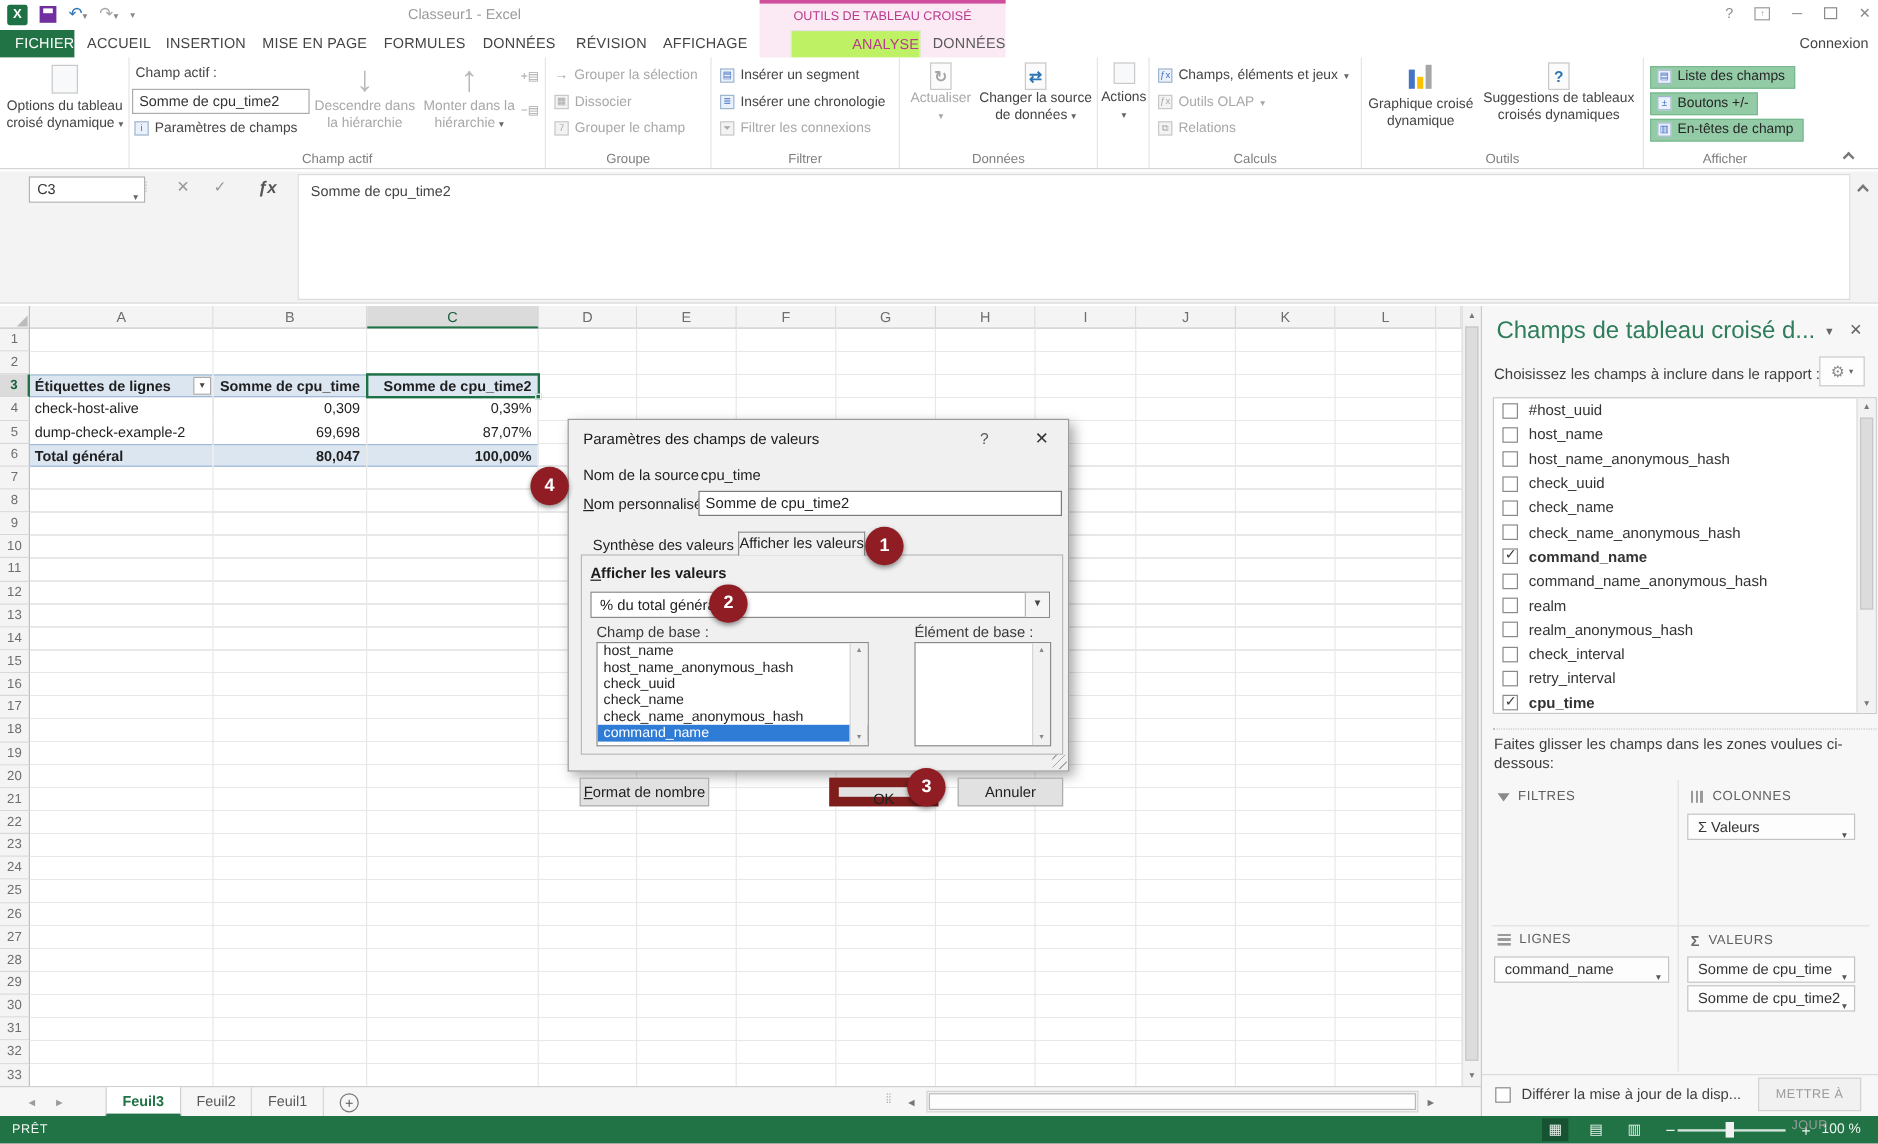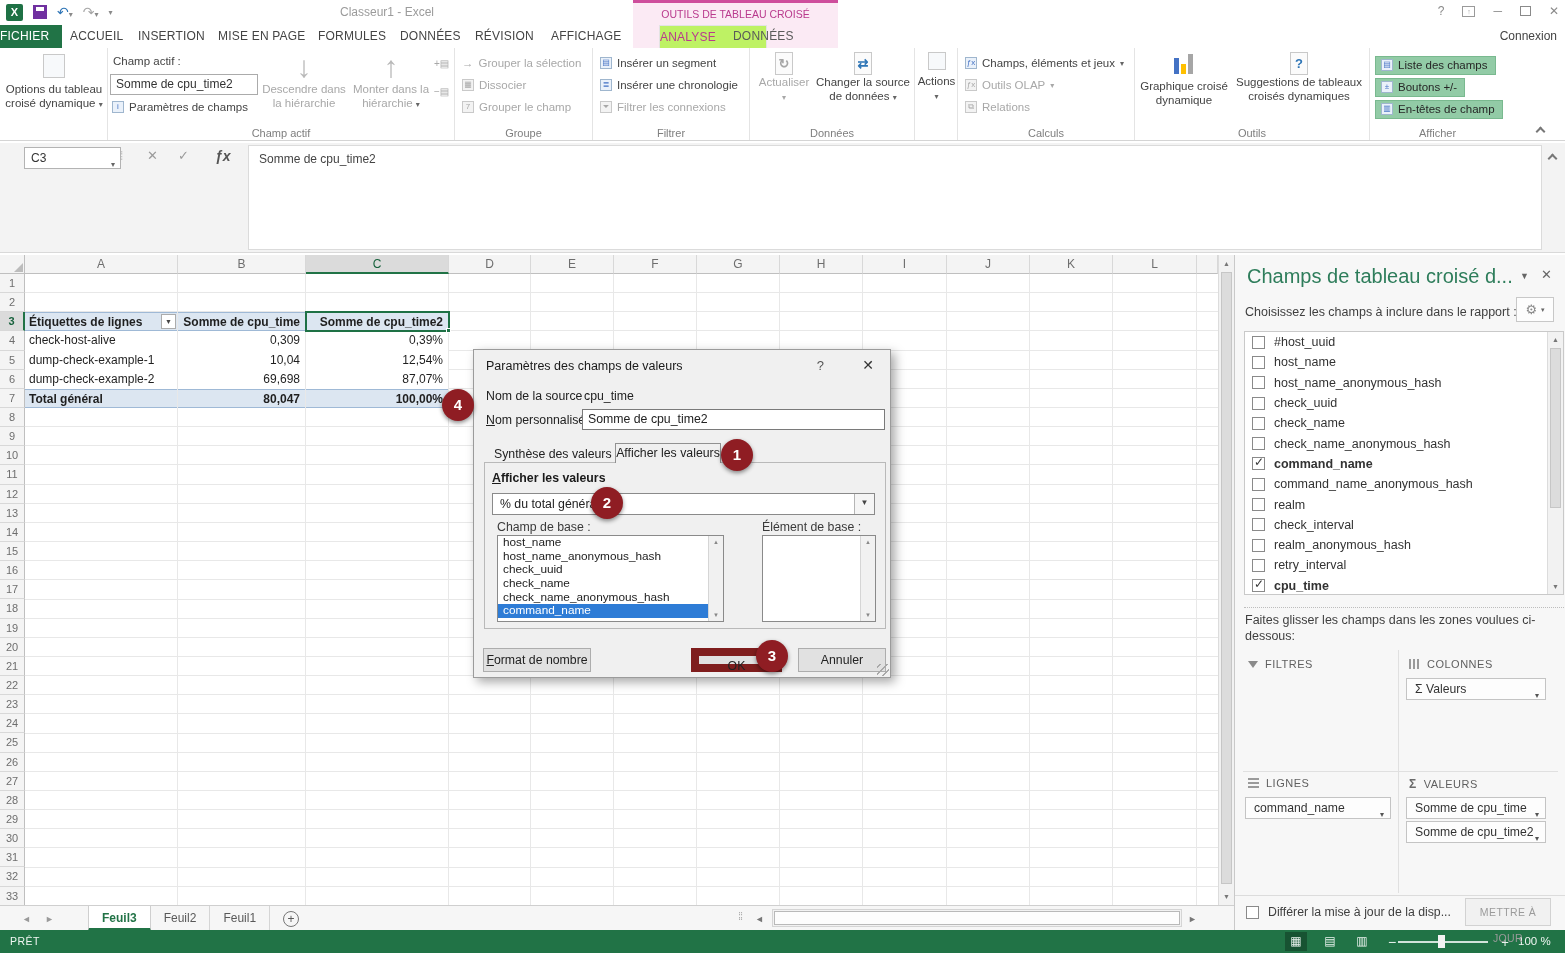--- a/index.html
+++ b/index.html
@@ -23,21 +23,21 @@
   .doc-title { position:absolute; left:340px; top:5px; font-size:12px; color:#9B9B9B; }
   .ctx-title { position:absolute; left:633px; top:0; width:205px; height:25px; background:#FBEAF4;
     border-top:3px solid #CE4E9C; color:#B93A8D; font-size:10.5px; text-align:center; line-height:22px; }
   .win-controls { position:absolute; right:6px; top:4px; display:flex; gap:18px; align-items:center; color:#8a8a8a; font-size:12px; }
   .ribbon-display-ico { width:13px; height:11px; border:1px solid #9a9a9a; font-size:7px; line-height:9px; text-align:center; color:#9a9a9a; }
   .max-ico { width:11px; height:10px; border:1px solid #8a8a8a; }
 
   
   .tabrow { position:absolute; left:0; top:25px; width:1565px; height:23px; background:#fff; }
   .ctx-strip { position:absolute; left:633px; top:0; width:205px; height:23px; background:#FBEAF4; }
-  .tab { position:absolute; top:0; height:23px; font-size:12px; color:#444; text-align:left; line-height:22px; letter-spacing:.2px; }
+  .tab { position:absolute; top:0; height:23px; font-size:12px; color:#444; text-align:right; line-height:22px; letter-spacing:.2px; }
   .tab-file { left:0; width:62px; background:#217346; color:#fff; }
   .tab-analyse { left:659px; width:108px; background:#bef264; border:1px solid #E3E3E3; border-bottom:none; color:#B93A8D; }
   .tab-creation { left:733px; width:105px; color:#5a5a5a; }
   .connexion { position:absolute; right:8px; top:4px; font-size:12px; color:#444; }
 
   
   .ribbon { position:absolute; left:0; top:48px; width:1565px; height:93px; background:#fff; border-bottom:1px solid #D4D4D4; }
   .rgroup { position:absolute; top:0; height:92px; border-right:1px solid #E4E4E4; }
   .glabel { position:absolute; bottom:1px; left:0; width:100%; text-align:center; font-size:11px; color:#7E7E7E; }
   .gray { color:#A8A8A8 !important; }
@@ -157,21 +157,21 @@
   .rows-ico { width:11px; height:10px; background:repeating-linear-gradient(to bottom,#9a9a9a 0 2px, transparent 2px 4px); }
   .sigma { color:#6a6a6a; font-size:12px; font-weight:bold; }
   .pillcol { position:absolute; display:flex; flex-direction:column; gap:2px; }
   .pill { position:relative; height:22px; background:#FDFDFD; border:1px solid #C4C4C4; font-size:12.2px; color:#333; line-height:20px; padding-left:8px; white-space:nowrap; overflow:hidden; }
   .pill .caret { position:absolute; right:6px; top:7px; color:#555; }
   .panel-bottom-sep { position:absolute; left:0; top:640px; width:331px; border-top:1px solid #DCDCDC; }
   .defer { position:absolute; left:11px; top:650px; display:flex; align-items:center; font-size:12.3px; color:#3F3F3F; }
   .update-btn { position:absolute; right:14px; top:643px; width:86px; height:28px; background:#F1F1F1; border:1px solid #D2D2D2; color:#9B9B9B; font-size:10.5px; text-align:center; line-height:26px; letter-spacing:.4px; }
 
   
-  .dialog { position:absolute; left:473px; top:349px; width:418px; height:329px; background:#F0F0F0; border:1px solid #9B9B9B; box-shadow:4px 4px 10px rgba(0,0,0,.35); z-index:30; font-size:12.3px; color:#222; }
+  .dialog { position:absolute; left:473px; top:349px; width:418px; height:294px; background:#F0F0F0; border:1px solid #9B9B9B; box-shadow:4px 4px 10px rgba(0,0,0,.35); z-index:30; font-size:12.3px; color:#222; }
   .dlg-title { position:absolute; left:12px; top:9px; font-size:12.5px; color:#1a1a1a; }
   .dlg-help { position:absolute; right:66px; top:8px; color:#555; font-size:13px; }
   .dlg-close { position:absolute; right:16px; top:7px; color:#333; font-size:14px; }
   .dlg-row-label { position:absolute; left:12px; }
   .dlg-input { position:absolute; left:108px; top:59px; width:303px; height:21px; background:#fff; border:1px solid #7A7A7A; line-height:19px; padding-left:5px; }
   .dlg-tab1 { position:absolute; left:20px; top:97px; color:#222; }
   .dlg-tab2 { position:absolute; left:141px; top:93px; width:106px; height:20px; background:#F0F0F0; border:1px solid #919191; border-bottom:none; text-align:center; line-height:18px; z-index:2; }
   .dlg-box { position:absolute; left:10px; top:112px; width:402px; height:167px; border:1px solid #B9B9B9; }
   .dlg-section { position:absolute; left:18px; top:121px; font-weight:bold; color:#1a1a1a; }
   .dlg-combo { position:absolute; left:18px; top:143px; width:383px; height:22px; background:#fff; border:1px solid #8A8A8A; line-height:20px; padding-left:7px; }
@@ -440,25 +440,20 @@
           <span class="filter-btn">▼</span>
         </div>
         <div id="pivot-rows">
 
         <div class="prow">
             <div class="pc a">check-host-alive</div>
             <div class="pc b">0,309</div>
             <div class="pc c">0,39%</div>
           </div>
             <div class="prow">
-            <div class="pc a">dump-check-example-1</div>
-            <div class="pc b">10,04</div>
-            <div class="pc c">12,54%</div>
-          </div>
-            <div class="prow">
             <div class="pc a">dump-check-example-2</div>
             <div class="pc b">69,698</div>
             <div class="pc c">87,07%</div>
           </div>
             <div class="prow total">
             <div class="pc a">Total général</div>
             <div class="pc b">80,047</div>
             <div class="pc c">100,00%</div>
           </div>
           </div>
@@ -556,25 +551,25 @@
           <div class="frow">
           <span class="cbx"></span>
           <span>command_name_anonymous_hash</span>
         </div>
           <div class="frow">
           <span class="cbx"></span>
           <span>realm</span>
         </div>
           <div class="frow">
           <span class="cbx"></span>
+          <span>realm_anonymous_hash</span>
+        </div>
+          <div class="frow">
+          <span class="cbx"></span>
           <span>check_interval</span>
-        </div>
-          <div class="frow">
-          <span class="cbx"></span>
-          <span>realm_anonymous_hash</span>
         </div>
           <div class="frow">
           <span class="cbx"></span>
           <span>retry_interval</span>
         </div>
           <div class="frow checked">
           <span class="cbx"></span>
           <span>cpu_time</span>
         </div>
         </div>

